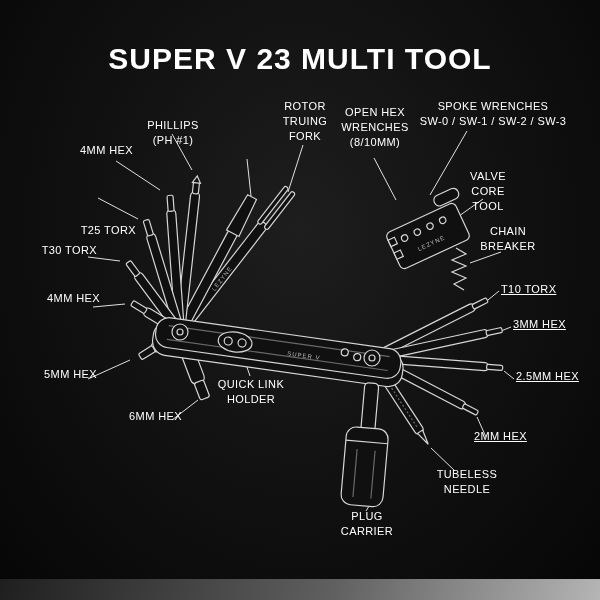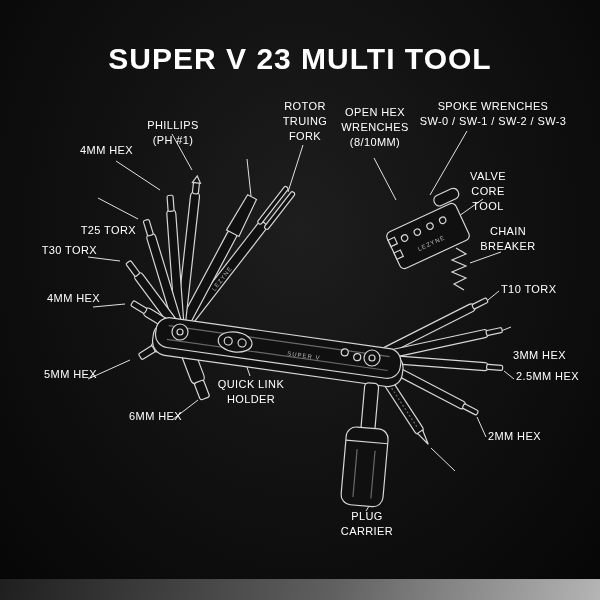--- a/index.html
+++ b/index.html
@@ -10,21 +10,21 @@
   }
   .stage{position:absolute;inset:0;}
   .title{
     position:absolute;top:26px;left:0;right:0;margin:16px;text-align:center;
     color:#ffffff;font-weight:bold;font-size:30px;letter-spacing:1px;
   }
   .label{
     position:absolute;color:#ffffff;font-size:11px;line-height:1.35;
     letter-spacing:.4px;white-space:pre-line;
   }
-  .ta-c{text-align:center;} .ta-r{text-align:left;} .ta-l{text-align:right;}
+  .ta-c{text-align:center;} .ta-r{text-align:left;} .ta-l{text-align:right;text-decoration:underline;}
   svg{position:absolute;left:0;top:0;}
   .leaders line{stroke:#e0e0e0;stroke-width:1;}
   .art rect,.art circle,.art ellipse,.art polygon,.art path{
     fill:#101010;stroke:#d6d6d6;stroke-width:1.2;
   }
   .art line,.art polyline{stroke:#d6d6d6;stroke-width:1.2;fill:none;}
   .faint{opacity:.45;}
   .marking{fill:#bdbdbd;stroke:none !important;font-family:"Liberation Sans",sans-serif;
     font-size:6px;letter-spacing:1px;}
   .footer-bar{
@@ -183,22 +183,24 @@
   <div class="label ta-c" style="left:335px;top:105px;width:80px;">OPEN HEX
 WRENCHES
 (8/10MM)</div>
   <div class="label ta-c" style="left:403px;top:99px;width:180px;">SPOKE WRENCHES
 SW-0 / SW-1 / SW-2 / SW-3</div>
   <div class="label ta-c" style="left:452px;top:169px;width:72px;">VALVE CORE
 TOOL</div>
   <div class="label ta-c" style="left:477px;top:224px;width:62px;">CHAIN
 BREAKER</div>
   <div class="label ta-l" style="left:501px;top:282px;">T10 TORX</div>
-  <div class="label ta-l" style="left:513px;top:317px;margin-top:31px;">3MM HEX</div>
+  <div class="label ta-l" style="left:513px;top:317px;">3MM HEX</div>
   <div class="label ta-l" style="left:516px;top:369px;">2.5MM HEX</div>
-  <div class="label ta-l" style="left:488px;top:429px;">2MM HEX</div>
+  <div class="label ta-l" style="left:474px;top:429px;">2MM HEX</div>
+  <div class="label ta-c" style="left:430px;top:467px;width:74px;">TUBELESS
+NEEDLE</div>
   <div class="label ta-c" style="left:212px;top:377px;width:78px;">QUICK LINK
 HOLDER</div>
   <div class="label ta-c" style="left:337px;top:509px;width:60px;">PLUG
 CARRIER</div>
 
   <div class="footer-bar"></div>
 </div>
 
 </body></html>

